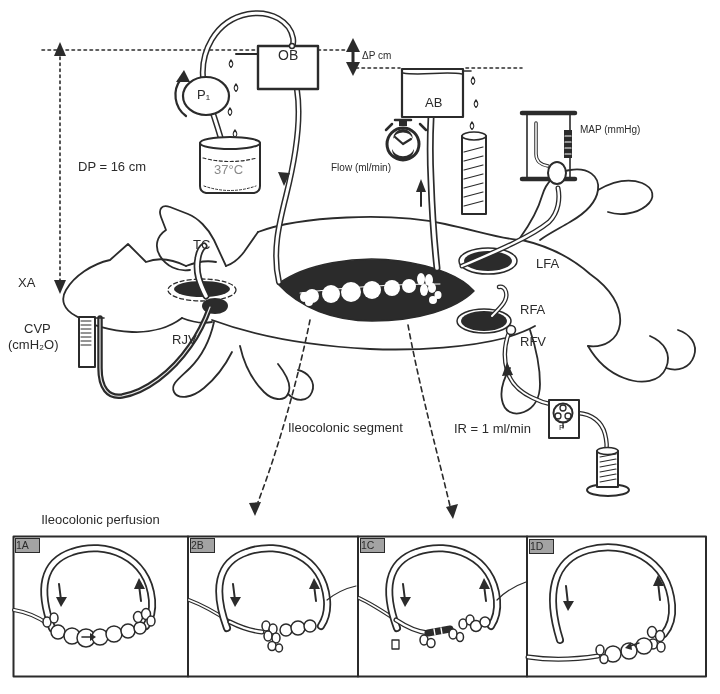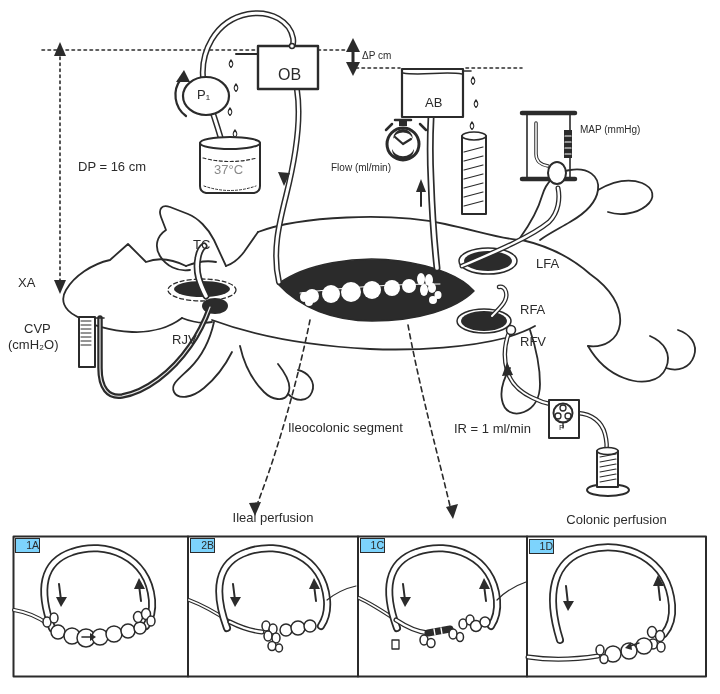--- a/index.html
+++ b/index.html
@@ -5,22 +5,22 @@
   html,body{margin:0;padding:0;background:#fff;}
   #fig{position:relative;width:720px;height:694px;background:#fff;overflow:hidden;
        font-family:"Liberation Sans","DejaVu Sans",sans-serif;color:#2b2b2b;}
   #art{position:absolute;left:0;top:0;}
   .lbl{position:absolute;font-size:13px;color:#2b2b2b;white-space:nowrap;line-height:1.1;}
   .sm{font-size:10px;}
   .tiny{font-size:13px;color:#8a8a8a;}
   .micro{font-size:8px;}
   .panel-title{position:absolute;font-size:13px;text-align:center;color:#2b2b2b;line-height:1.08;}
   .panel-title .inner{display:block;margin:0 auto;}
-  .corner{position:absolute;width:23px;height:13px;border:1.5px solid #2b2b2b;background:#7dd3fc;
-          font-size:10.5px;text-align:right;line-height:13px;color:#2b2b2b;}
+  .corner{position:absolute;width:23px;height:13px;border:1.5px solid #2b2b2b;background:#a3a3a3;
+          font-size:10.5px;text-align:left;line-height:13px;color:#2b2b2b;}
 </style>
 </head>
 <body>
 
 <div id="fig">
 
 <svg id="art" width="720" height="694" viewBox="0 0 720 694">
 <g stroke="#2b2b2b" fill="none" stroke-linecap="round" stroke-linejoin="round">
 
   <g>
@@ -336,38 +336,35 @@
 </g>
 </svg>
 
 <span class="lbl" style="left:78px;top:160px">DP = 16 cm</span>
 <span class="lbl" style="left:18px;top:276px">XA</span>
 <span class="lbl" style="left:24px;top:322px">CVP</span>
 <span class="lbl" style="left:8px;top:338px">(cmH₂O)</span>
 <span class="lbl" style="left:193px;top:238px">TC</span>
 <span class="lbl" style="left:172px;top:333px">RJV</span>
 <span class="lbl" style="left:197px;top:88px">P₁</span>
-<span class="lbl" style="left:278px;top:66px;font-size:16px">OB</span>
+<span class="lbl" style="left:278px;top:48px;font-size:14px">OB</span>
 <span class="lbl" style="left:425px;top:96px">AB</span>
 <span class="lbl tiny" style="left:214px;top:163px">37°C</span>
 <span class="lbl sm" style="left:362px;top:50px">ΔP cm</span>
 <span class="lbl sm" style="left:331px;top:162px">Flow (ml/min)</span>
 <span class="lbl sm" style="left:580px;top:124px">MAP (mmHg)</span>
 <span class="lbl" style="left:536px;top:257px">LFA</span>
 <span class="lbl" style="left:520px;top:303px">RFA</span>
 <span class="lbl" style="left:520px;top:335px">RFV</span>
 <span class="lbl" style="left:454px;top:422px">IR = 1 ml/min</span>
 <span class="lbl" style="left:288px;top:421px">Ileocolonic segment</span>
 <span class="lbl micro" style="left:559px;top:424px">P</span>
 
-<div class="panel-title" style="left:188px;top:511px;width:170px">
-  <span class="inner">Ileal perfusion</span>
-</div>
-<div class="panel-title" style="left:527px;top:513px;width:179px">
-  <span class="inner">Colonic perfusion</span>
+<div class="panel-title" style="left:13px;top:513px;width:175px">
+  <span class="inner">Ileocolonic perfusion</span>
 </div>
 
 <div class="corner" style="left:15px;top:538px">1A</div>
 <div class="corner" style="left:190px;top:538px">2B</div>
 <div class="corner" style="left:360px;top:538px">1C</div>
 <div class="corner" style="left:529px;top:539px">1D</div>
 
 </div>
 
 </body></html>

